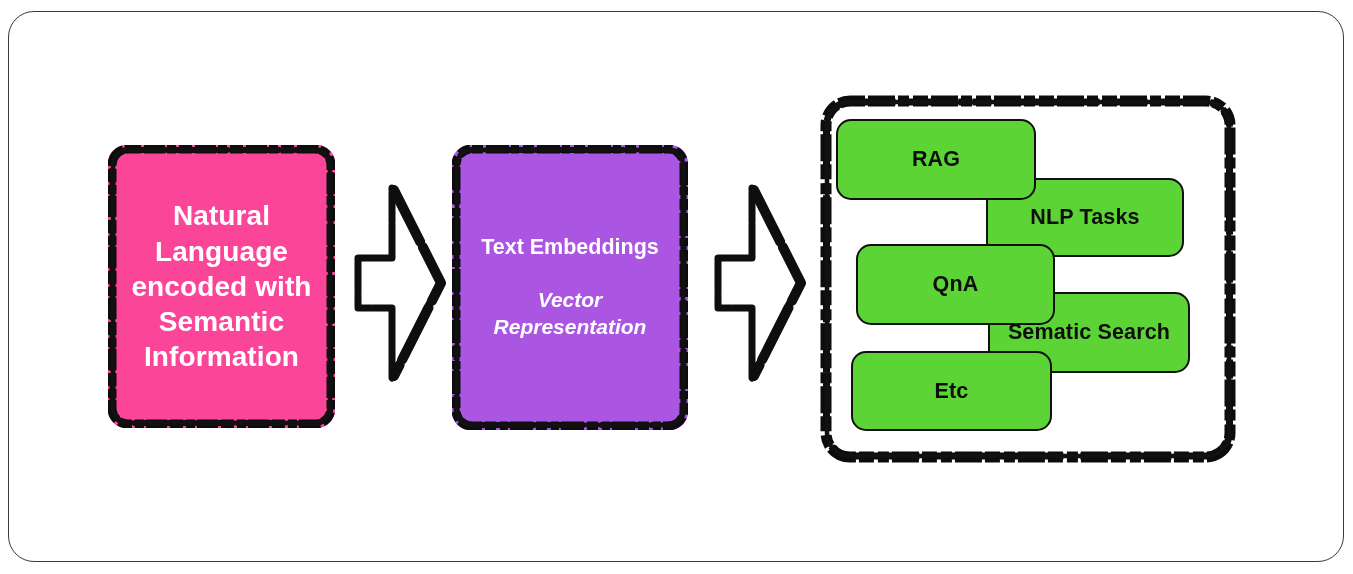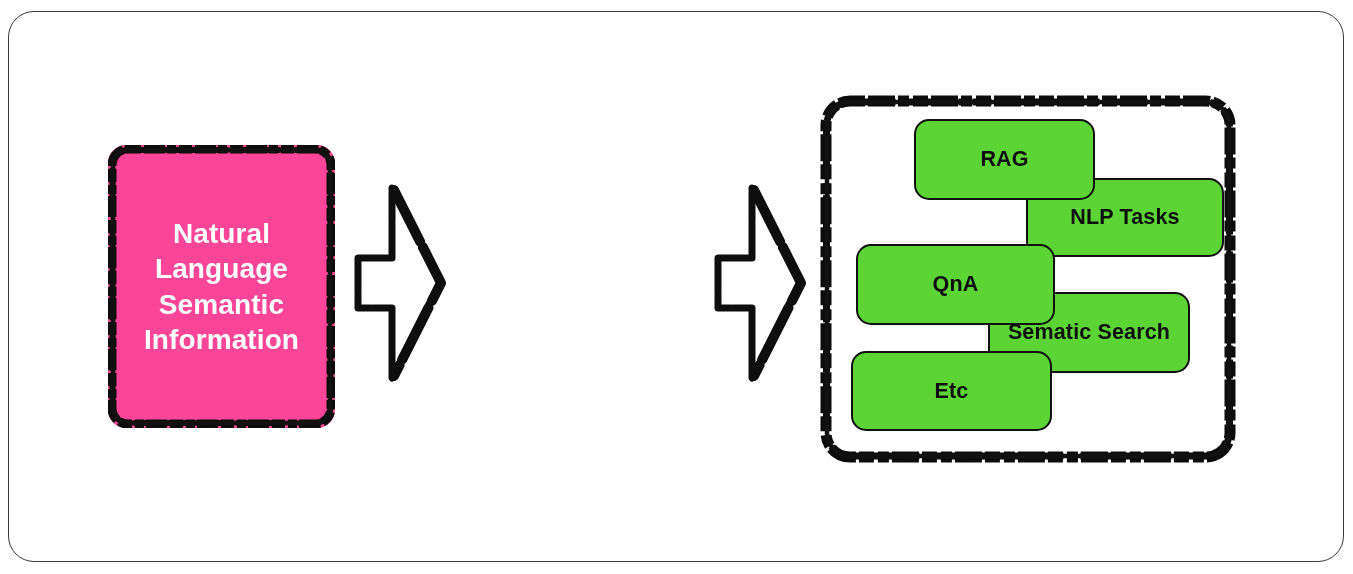--- a/index.html
+++ b/index.html
@@ -122,22 +122,22 @@
     border: 2.6px solid #101010;
     border-radius: 15px;
     display: flex;
     align-items: center;
     justify-content: center;
     color: #0d0d0d;
     font-size: 21.5px;
     font-weight: bold;
     letter-spacing: .15px;
   }
-  #chip-rag          { left: 914px; top: 119px; width: 181px; height: 81px;  z-index: 5; }
-  #chip-nlp-tasks    { left: 986px; top: 178px; width: 198px; height: 79px;  z-index: 4; margin-left: 40px; }
+  #chip-rag          { left: 836px; top: 119px; width: 200px; height: 81px;  z-index: 5; }
+  #chip-nlp-tasks    { left: 986px; top: 178px; width: 198px; height: 79px;  z-index: 4; }
   #chip-qna          { left: 856px; top: 244px; width: 199px; height: 81px;  z-index: 6; }
   #chip-sematic      { left: 988px; top: 292px; width: 202px; height: 81px; z-index: 5; }
   #chip-etc          { left: 851px; top: 351px; width: 201px; height: 80px;  z-index: 7; }
 
   
   .flow-arrow {
     position: absolute;
     z-index: 2;
   }
   #arrow-nl-to-embeddings { left: 348px; top: 172px; width: 100px; height: 222px; }
@@ -150,30 +150,41 @@
 
 <div id="diagram-canvas">
 
   <div class="sketch-box" id="box-natural-language">
     <svg class="sketch-edge" viewBox="0 0 227 283" preserveAspectRatio="none">
       <rect x="4" y="4" width="219" height="275" rx="16" ry="16" fill="none" stroke="#0c0c0c" stroke-width="9" stroke-linejoin="round" stroke-dasharray="13 3 21 2 9 3"></rect>
       <rect x="4.5" y="5" width="218" height="273" rx="16" ry="16" fill="none" stroke="#0c0c0c" stroke-width="6" stroke-linejoin="round" stroke-dasharray="7 4 17 3"></rect>
       <rect x="5" y="5" width="217" height="273" rx="15" ry="15" fill="none" stroke="#111" stroke-width="4.5" stroke-linejoin="round"></rect>
     </svg>
     <div class="box-label">Natural Language</div>
+    <div class="box-label">encoded with</div>
     <div class="box-label">Semantic</div>
     <div class="box-label">Information</div>
   </div>
 
   <svg class="flow-arrow" id="arrow-nl-to-embeddings" viewBox="0 0 100 222">
     <path d="M10,86 L44,86 L44,16 L92,110 L44,206 L44,136 L10,136 Z" fill="none" stroke="#0e0e0e" stroke-width="7" stroke-linejoin="round" stroke-linecap="round" stroke-dasharray="26 2 40 2 30 2"></path>
     <path d="M10,86 L44,86 L44,16 L92,110 L44,206 L44,136 L10,136 Z" fill="none" stroke="#0e0e0e" stroke-width="4" stroke-linejoin="round" stroke-linecap="round"></path>
     <path d="M46,18 L93,111 L46,204" fill="none" stroke="#0e0e0e" stroke-width="10" stroke-linejoin="round" stroke-linecap="round" stroke-dasharray="58 6 60 8"></path>
   </svg>
 
+  <div class="sketch-box" id="box-text-embeddings">
+    <svg class="sketch-edge" viewBox="0 0 236 285" preserveAspectRatio="none">
+      <rect x="4" y="4" width="228" height="277" rx="16" ry="16" fill="none" stroke="#0c0c0c" stroke-width="9" stroke-linejoin="round" stroke-dasharray="11 3 23 2 8 4"></rect>
+      <rect x="4.5" y="5" width="227" height="275" rx="16" ry="16" fill="none" stroke="#0c0c0c" stroke-width="6" stroke-linejoin="round" stroke-dasharray="9 4 15 3"></rect>
+      <rect x="5" y="5" width="226" height="275" rx="15" ry="15" fill="none" stroke="#111" stroke-width="4.5" stroke-linejoin="round"></rect>
+    </svg>
+    <div class="title-label">Text Embeddings</div>
+    <div class="sub-label">Vector</div>
+    <div class="sub-label" style="margin-top:0">Representation</div>
+  </div>
 
   <svg class="flow-arrow" id="arrow-embeddings-to-apps" viewBox="0 0 100 222">
     <path d="M10,86 L44,86 L44,16 L92,110 L44,206 L44,136 L10,136 Z" fill="none" stroke="#0e0e0e" stroke-width="7" stroke-linejoin="round" stroke-linecap="round" stroke-dasharray="26 2 40 2 30 2"></path>
     <path d="M10,86 L44,86 L44,16 L92,110 L44,206 L44,136 L10,136 Z" fill="none" stroke="#0e0e0e" stroke-width="4" stroke-linejoin="round" stroke-linecap="round"></path>
     <path d="M46,18 L93,111 L46,204" fill="none" stroke="#0e0e0e" stroke-width="10" stroke-linejoin="round" stroke-linecap="round" stroke-dasharray="58 6 60 8"></path>
   </svg>
 
   <div id="applications-container">
     <svg class="sketch-edge" style="position:absolute;left:0;top:0;width:416px;height:368px" viewBox="0 0 416 368" preserveAspectRatio="none">
       <rect x="6" y="6" width="404" height="356" rx="24" ry="24" fill="none" stroke="#0c0c0c" stroke-width="11" stroke-linejoin="round" stroke-dasharray="15 3 27 3 11 4"></rect>

